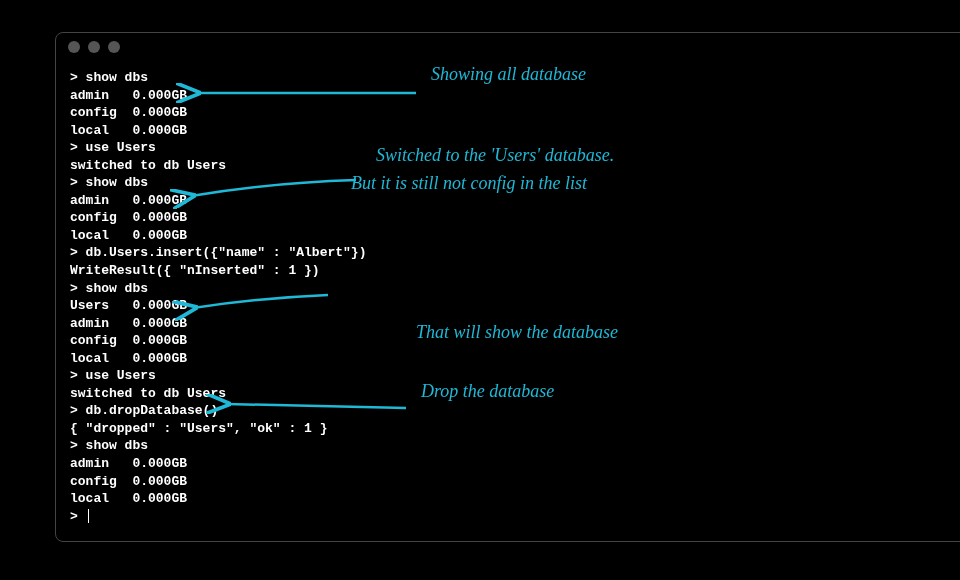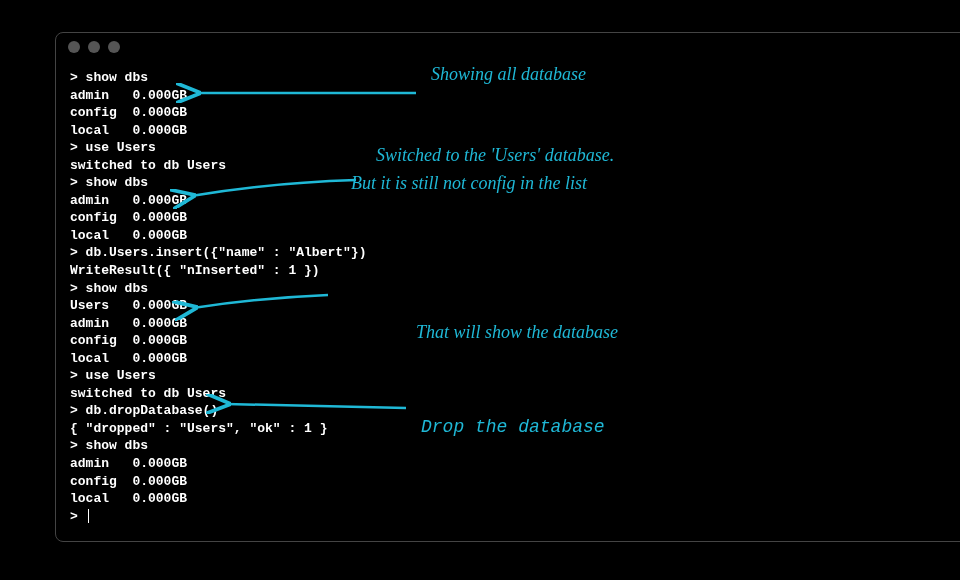--- a/index.html
+++ b/index.html
@@ -167,15 +167,15 @@
   <div class="arrow" style="left:165px; top:365px;">
     <svg width="190" height="20">
       <defs>
         <marker id="ah4" markerWidth="10" markerHeight="8" refX="2" refY="4" orient="auto">
           <path d="M10,0 L0,4 L10,8" fill="none" stroke="#1fb8d6" stroke-width="1.5"></path>
         </marker>
       </defs>
       <line x1="185" y1="10" x2="5" y2="6" stroke="#1fb8d6" stroke-width="2.5" marker-end="url(#ah4)"></line>
     </svg>
   </div>
-  <div class="annotation" style="left:365px; top:384px;font-family:Liberation Mono, monospace;">Drop the database</div>
+  <div class="annotation" style="left:365px; top:348px;">Drop the database</div>
 
 </div>
 
 </body></html>

